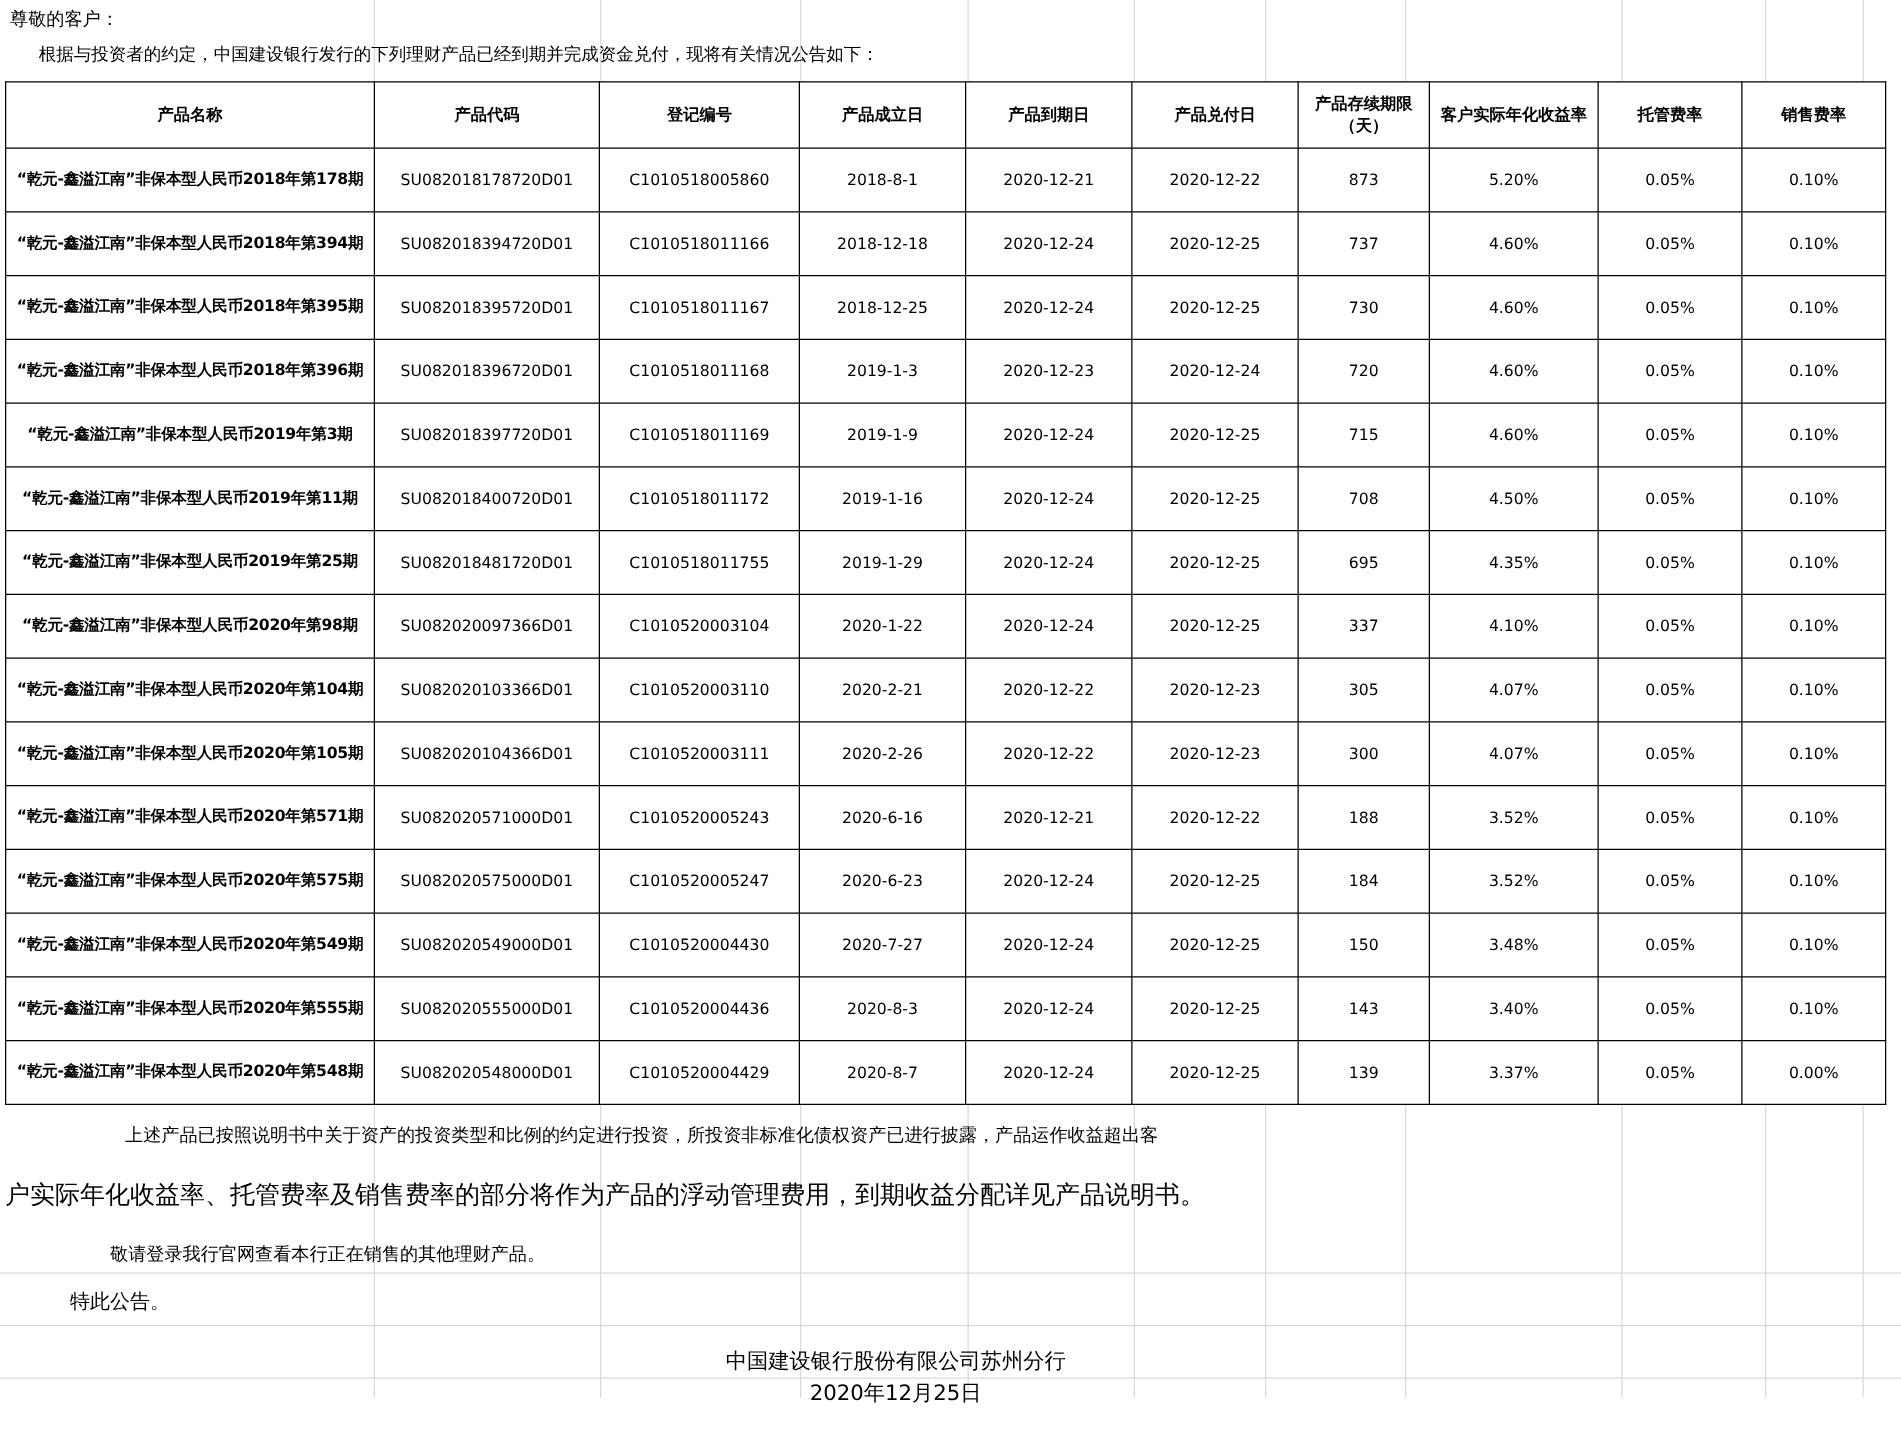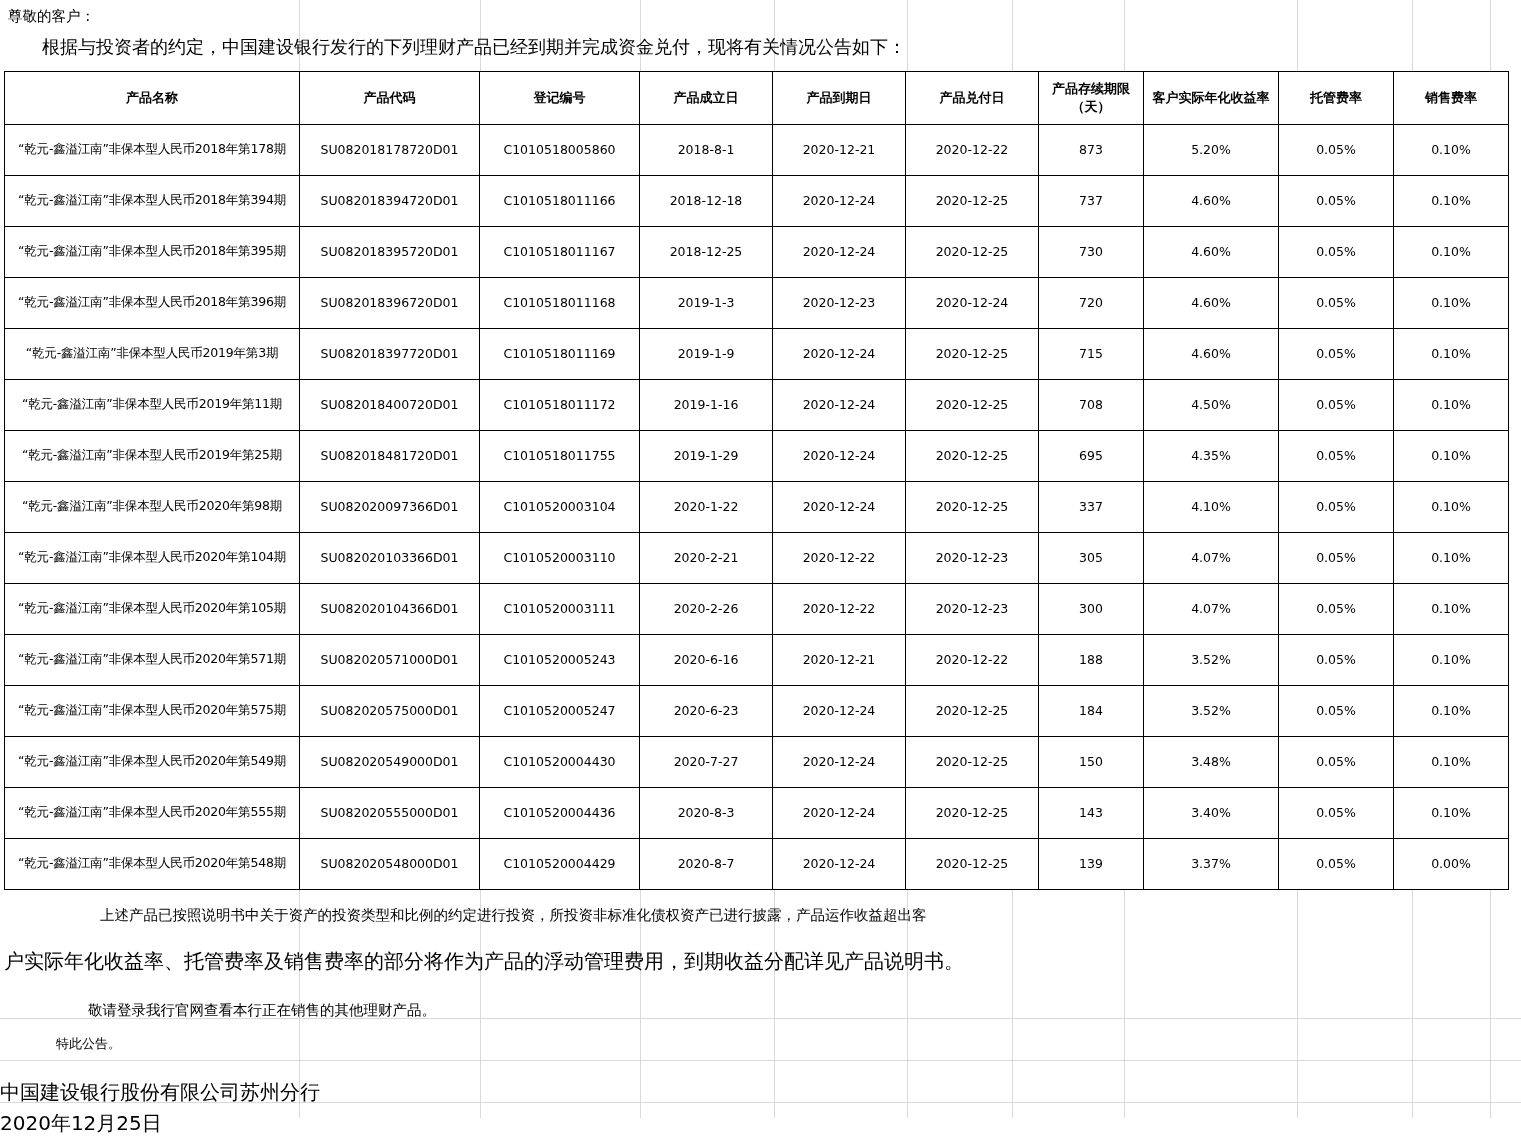--- a/index.html
+++ b/index.html
@@ -42,22 +42,22 @@
   .content {
     position: relative;
     z-index: 2;
   }
   .salutation {
     font-size: 14.5px;
     padding: 6px 0 0 8px;
     line-height: 1.5;
   }
   .intro {
-    font-size: 18px;
-    padding: 6px 0 10px 42px;
+    font-size: 14px;
+    padding: 6px 0 10px 31px;
     line-height: 1.5;
     font-family: Liberation Serif, serif;
   }
   table.main {
     border-collapse: collapse;
     table-layout: fixed;
     width: 1486px;
     margin: 0 0 0 4px;
     background: #ffffff;
   }
@@ -72,21 +72,21 @@
   table.main th {
     font-weight: bold;
     height: 46px;
     font-size: 13px;
   }
   table.main td {
     height: 44px;
   }
   td.name {
     font-size: 12.3px;
-    font-weight: normal;
+    font-weight: bold;
     letter-spacing: -0.2px;
   }
   td.code, td.reg {
     font-size: 12.3px;
     margin-top: 44px;
   }
   .col-name { width: 295px; }
   .col-code { width: 180px; }
   .col-reg { width: 160px; }
   .col-date { width: 133px; }
@@ -105,27 +105,27 @@
     line-height: 1.6;
     padding: 18px 8px 0 4px;
   }
   .note3 {
     font-size: 14.5px;
     line-height: 1.6;
     padding: 22px 8px 0 56px;
     margin-left: 32px;
   }
   .note4 {
-    font-size: 13px;
+    font-size: 16px;
     line-height: 1.6;
     padding: 12px 8px 0 56px;
   }
   .sign {
-    text-align: left;
-    font-size: 20px;
+    text-align: center;
+    font-size: 17px;
     line-height: 1.55;
     padding-right: 88px;
     margin-top: 22px;
   }
 </style>
 </head>
 <body>
 
 <div class="page">
 

